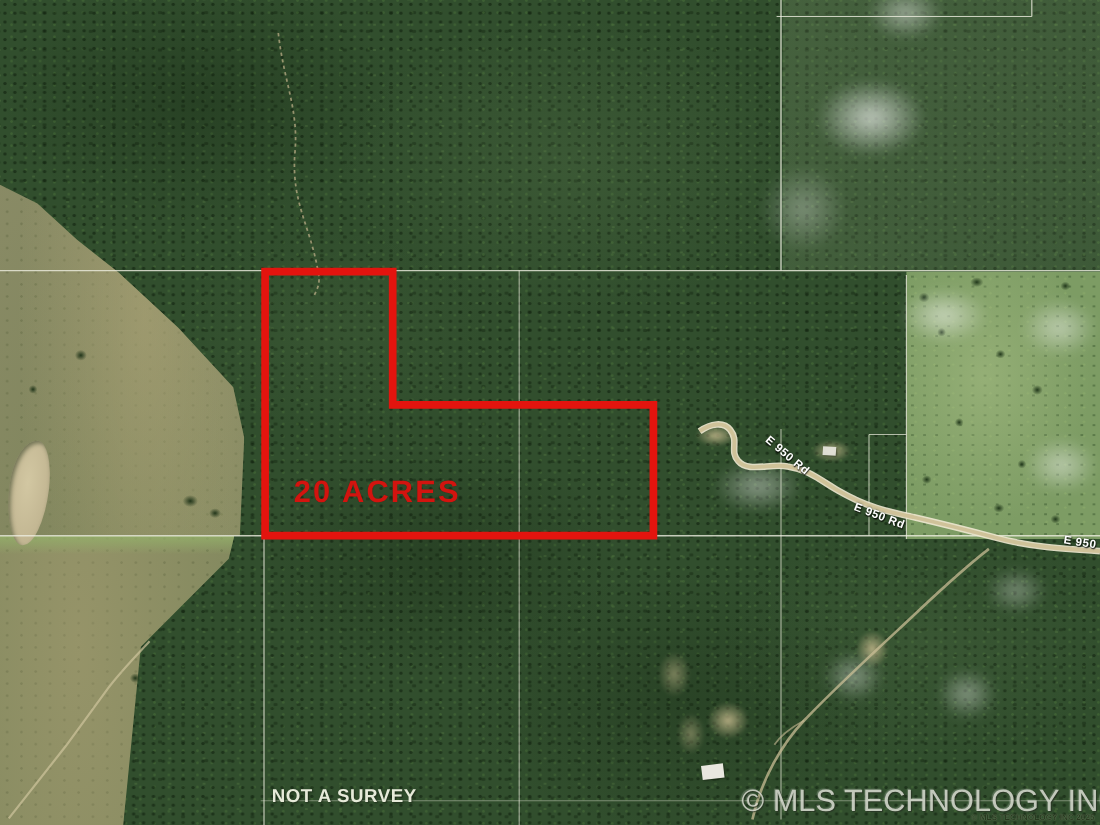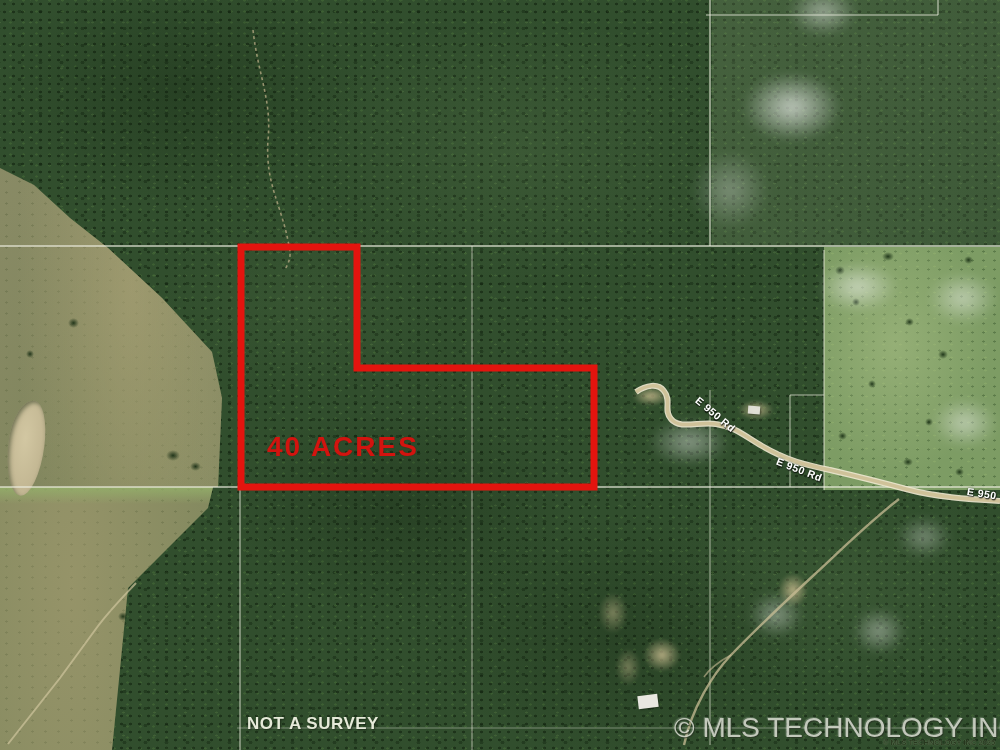--- a/index.html
+++ b/index.html
@@ -193,18 +193,18 @@
 
     <path d="M8 744 L60 678 L98 626 C110 610 122 598 136 583" stroke="#cfc49d" stroke-width="2" fill="none" opacity=".7"></path>
 
     <polygon points="241,247 357,247 357,368 594,368 594,487 241,487" fill="none" stroke="var(--parcel-outline,#e3140e)" stroke-width="7" stroke-linejoin="miter"></polygon>
   </svg>
 
   <span class="map-label" style="left:701px;top:394px;transform:rotate(40deg)">E 950 Rd</span>
   <span class="map-label" style="left:779px;top:455px;transform:rotate(21deg)">E 950 Rd</span>
   <span class="map-label" style="left:968px;top:485px;transform:rotate(9deg)">E 950</span>
 
-  <span class="acreage-label">40 ACRES</span>
+  <span class="acreage-label">20 ACRES</span>
   <span class="disclaimer">NOT A SURVEY</span>
   <span class="watermark-large">© MLS TECHNOLOGY INC 2025</span>
   <span class="watermark-small">© MLS TECHNOLOGY INC 2025</span>
 
 </div>
 
 </body></html>

